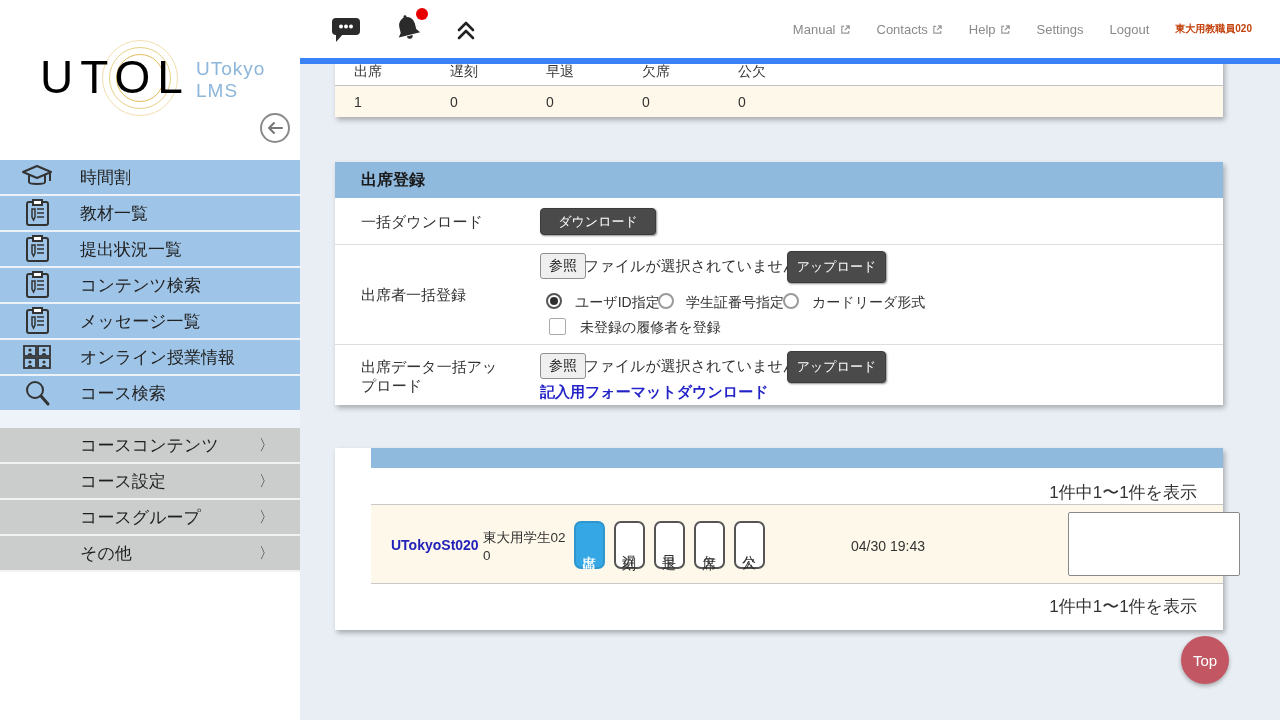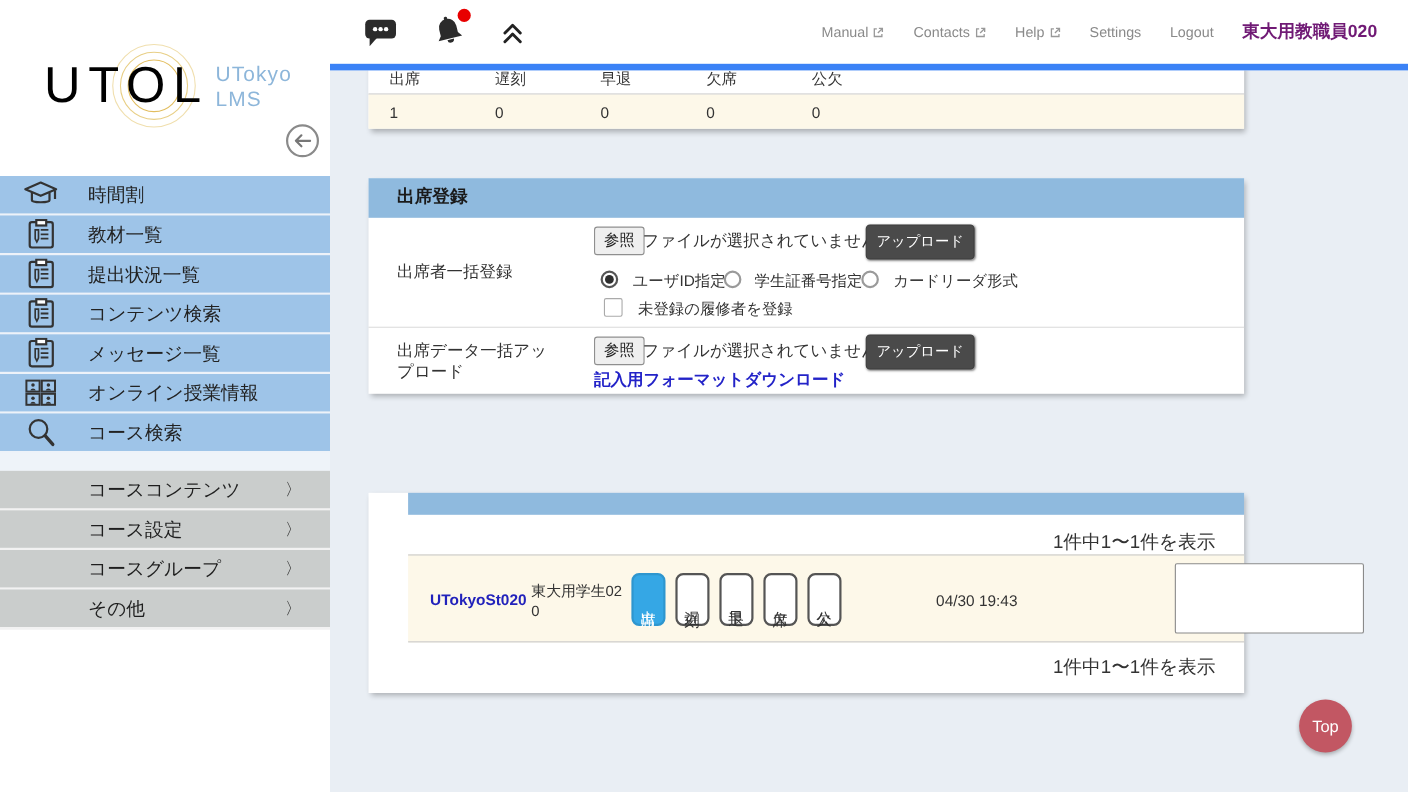--- a/index.html
+++ b/index.html
@@ -24,24 +24,24 @@
   .menu-item.gray .mi-label { font-size:17px; color:#1e1e1e; }
   .mi-chevron { font-size:15px; color:#333; }
 
   
   .topbar { position:absolute; left:300px; top:0; width:980px; height:64px; background:#fff; border-bottom:6px solid #3b82f6; z-index:4; display:flex; align-items:center; }
   .tb-icons { display:flex; align-items:center; gap:30px; margin-left:30px; }
   .tb-icon { position:relative; cursor:pointer; display:flex; }
   .notif-dot { position:absolute; right:-4px; top:-5px; width:12px; height:12px; background:#e80000; border-radius:50%; }
   .tb-right { margin-left:auto; display:flex; align-items:center; gap:26px; padding-right:28px; }
   .tb-link { font-size:13px; color:#8a8a8a; cursor:pointer; display:flex; align-items:center; gap:4px; }
-  .tb-user { font-size:16px; font-weight:bold; color:#701a75;text-align:right; }
-
-  
-  .panel { position:absolute; left:335px; width:796px; background:#fff; box-shadow:2px 3px 5px rgba(0,0,0,0.28); }
+  .tb-user { font-size:10px; font-weight:bold; color:#c2410c;text-align:right; }
+
+  
+  .panel { position:absolute; left:335px; width:888px; background:#fff; box-shadow:2px 3px 5px rgba(0,0,0,0.28); }
 
   
   .summary { top:58px; }
   .sum-head { display:flex; height:28px; align-items:center; border-top:1px solid #d5d5d5; border-bottom:1px solid #c4c4c4; background:#fff; }
   .sum-head > div { width:96px; padding-left:19px; font-size:14px; color:#333; }
   .sum-row { display:flex; height:31px; align-items:center; background:#fdf8e9; }
   .sum-row > div { width:96px; padding-left:19px; font-size:14px; color:#333; }
 
   
   .register { top:162px; }
@@ -293,20 +293,24 @@
     <div>0</div>
     <div>0</div>
     <div>0</div>
     <div>0</div>
   </div>
 </div>
 
 <div class="panel register">
   <div class="reg-title">出席登録</div>
 
+  <div class="reg-row" style="height:47px;">
+    <div class="reg-label" style="top:15px;">一括ダウンロード</div>
+    <button class="btn-dark" style="position:absolute; left:205px; top:10px; width:116px; height:27px;">ダウンロード</button>
+  </div>
 
   <div class="reg-row" style="height:100px;">
     <div class="reg-label" style="top:41px;">出席者一括登録</div>
     <button class="btn-browse" style="position:absolute; left:205px; top:8px;">参照</button>
     <span class="no-file" style="position:absolute; left:249px; top:12px;">ファイルが選択されていません。</span>
     <button class="btn-dark" style="position:absolute; left:452px; top:6px; width:99px; height:32px;">アップロード</button>
     <span class="radio checked" style="position:absolute; left:211px; top:48px;"></span>
     <span class="opt-label" style="position:absolute; left:240px; top:49px;">ユーザID指定</span>
     <span class="radio" style="position:absolute; left:323px; top:48px;"></span>
     <span class="opt-label" style="position:absolute; left:351px; top:49px;">学生証番号指定</span>

